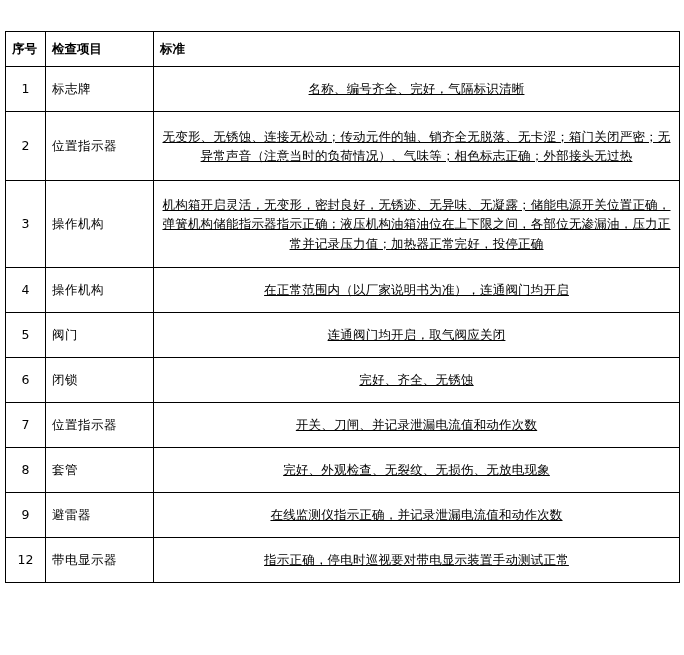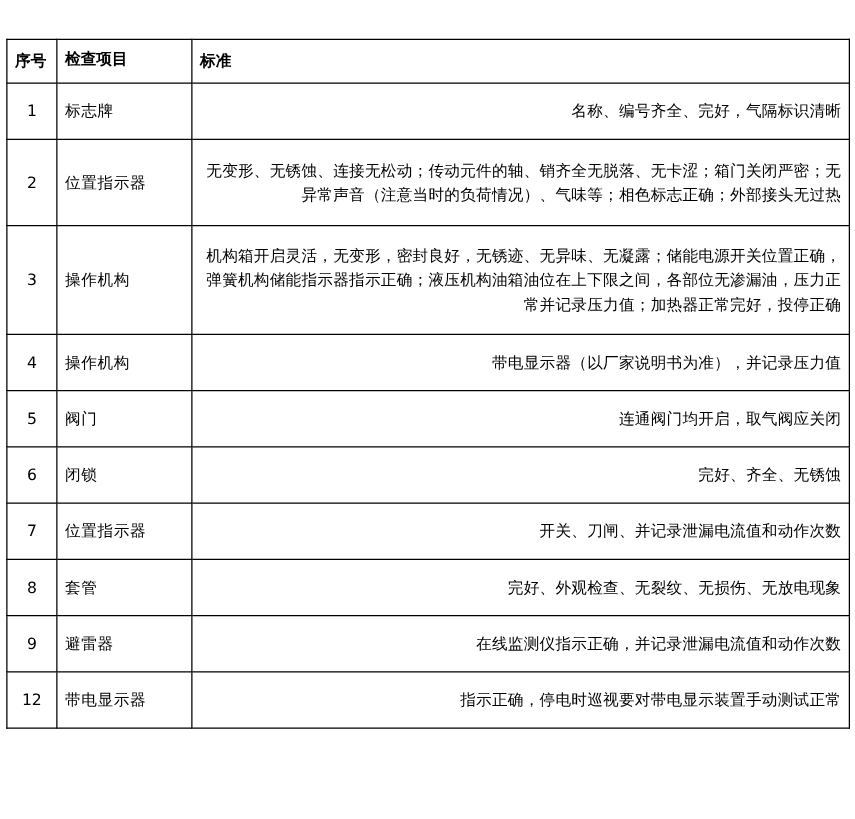--- a/index.html
+++ b/index.html
@@ -53,25 +53,25 @@
     font-size: 12px;
   }
   td.cell-item {
     font-weight: normal;
     letter-spacing: 0.5px;
     font-size: 12.5px;
     padding-left: 9px;
   }
   th.h-item {
     padding-left: 9px;
-    font-family: Liberation Mono, monospace;
   }
   td.cell-std {
-    text-align: right;
+    text-align: center;
     letter-spacing: 0.2px;
+    text-decoration: underline;
   }
   th.h-std {
     padding-left: 8px;
   }
   
   tr.r-head td, tr.r-head th { height: 22px; }
   tr[data-rowsize="m"] td { height: 34px; }
   tr[data-rowsize="l"] td { height: 58px; }
   tr[data-rowsize="xl"] td { height: 76px; }
 </style>
@@ -104,21 +104,21 @@
           <td class="cell-std">无变形、无锈蚀、连接无松动；传动元件的轴、销齐全无脱落、无卡涩；箱门关闭严密；无异常声音（注意当时的负荷情况）、气味等；相色标志正确；外部接头无过热</td>
         </tr>
         <tr data-rowsize="xl">
           <td class="cell-no">3</td>
           <td class="cell-item">操作机构</td>
           <td class="cell-std">机构箱开启灵活，无变形，密封良好，无锈迹、无异味、无凝露；储能电源开关位置正确，弹簧机构储能指示器指示正确；液压机构油箱油位在上下限之间，各部位无渗漏油，压力正常并记录压力值；加热器正常完好，投停正确</td>
         </tr>
         <tr data-rowsize="m">
           <td class="cell-no">4</td>
           <td class="cell-item">操作机构</td>
-          <td class="cell-std">带电显示器（以厂家说明书为准），并记录压力值</td>
+          <td class="cell-std">在正常范围内（以厂家说明书为准），连通阀门均开启</td>
         </tr>
         <tr data-rowsize="m">
           <td class="cell-no">5</td>
           <td class="cell-item">阀门</td>
           <td class="cell-std">连通阀门均开启，取气阀应关闭</td>
         </tr>
         <tr data-rowsize="m">
           <td class="cell-no">6</td>
           <td class="cell-item">闭锁</td>
           <td class="cell-std">完好、齐全、无锈蚀</td>

